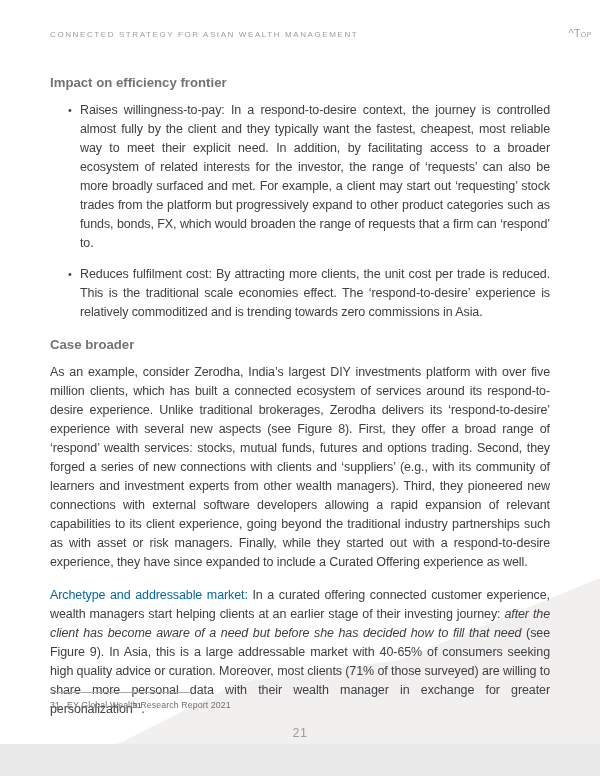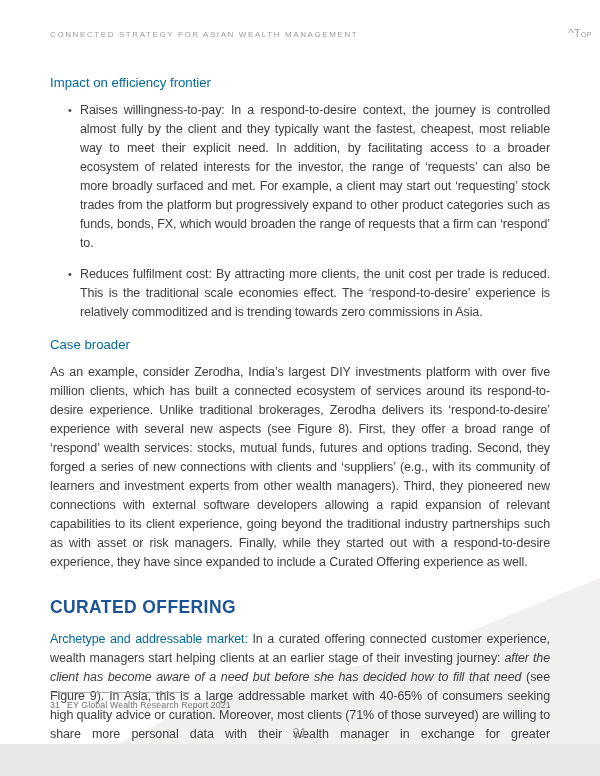--- a/index.html
+++ b/index.html
@@ -22,21 +22,21 @@
     font-size:10.5px;color:#9c9c9c;text-decoration:none;
     font-variant:small-caps;letter-spacing:0.5px;cursor:pointer;
   }
   .content{
     position:absolute;top:74px;left:50px;width:500px;
     font-size:12.5px;line-height:19px;letter-spacing:-0.1px;
     text-align:justify;
   }
   .content h3{
     font-size:13.2px;line-height:18px;margin:0 0 9px 0;
-    color:#0369a1;font-weight:400;text-align:left;letter-spacing:0;
+    color:#737373;font-weight:700;text-align:left;letter-spacing:0;
   }
   .bullet-list{list-style:none;margin:0 0 14px 0;padding:0;}
   .bullet-list li{
     position:relative;padding-left:30px;margin:0 0 12px 0;
   }
   .bullet-list li .bullet{
     position:absolute;left:18px;top:0;color:#3f4045;font-size:11px;
   }
   .lead-italic{}
   .content p{margin:0 0 14px 0;}
@@ -76,21 +76,20 @@
 
     <ul class="bullet-list">
       <li><span class="bullet">•</span><span class="lead-italic">Raises willingness-to-pay:</span><span> In a respond-to-desire context, the journey is controlled almost fully by the client and they typically want the fastest, cheapest, most reliable way to meet their explicit need. In addition, by facilitating access to a broader ecosystem of related interests for the investor, the range of ‘requests’ can also be more broadly surfaced and met. For example, a client may start out ‘requesting’ stock trades from the platform but progressively expand to other product categories such as funds, bonds, FX, which would broaden the range of requests that a firm can ‘respond’ to.</span></li>
       <li><span class="bullet">•</span><span class="lead-italic">Reduces fulfilment cost:</span><span> By attracting more clients, the unit cost per trade is reduced. This is the traditional scale economies effect. The ‘respond-to-desire’ experience is relatively commoditized and is trending towards zero commissions in Asia.</span></li>
     </ul>
 
     <h3>Case broader</h3>
 
     <p>As an example, consider Zerodha, India’s largest DIY investments platform with over five million clients, which has built a connected ecosystem of services around its respond-to-desire experience. Unlike traditional brokerages, Zerodha delivers its ‘respond-to-desire’ experience with several new aspects (see Figure 8). First, they offer a broad range of ‘respond’ wealth services: stocks, mutual funds, futures and options trading. Second, they forged a series of new connections with clients and ‘suppliers’ (e.g., with its community of learners and investment experts from other wealth managers). Third, they pioneered new connections with external software developers allowing a rapid expansion of relevant capabilities to its client experience, going beyond the traditional industry partnerships such as with asset or risk managers. Finally, while they started out with a respond-to-desire experience, they have since expanded to include a Curated Offering experience as well.</p>
 
-    <h2 class="section-heading" style="color:#1b5397;">CURATED OFFERING</h2>
 
     <p><strong class="archetype-lead">Archetype and addressable market:</strong><span> In a curated offering connected customer experience, wealth managers start helping clients at an earlier stage of their investing journey: </span><em>after the client has become aware of a need but before she has decided how to fill that need</em><span> (see Figure 9). In Asia, this is a large addressable market with 40-65% of consumers seeking high quality advice or curation. Moreover, most clients (71% of those surveyed) are willing to share more personal data with their wealth manager in exchange for greater personalization</span><sup class="fn-ref">31</sup><span>.</span></p>
 
   </main>
 
   <div class="footnote-block">
     <div class="footnote-rule"></div>
     <div class="footnote"><span class="fn-num">31</span><span>EY Global Wealth Research Report 2021</span></div>
   </div>
 

